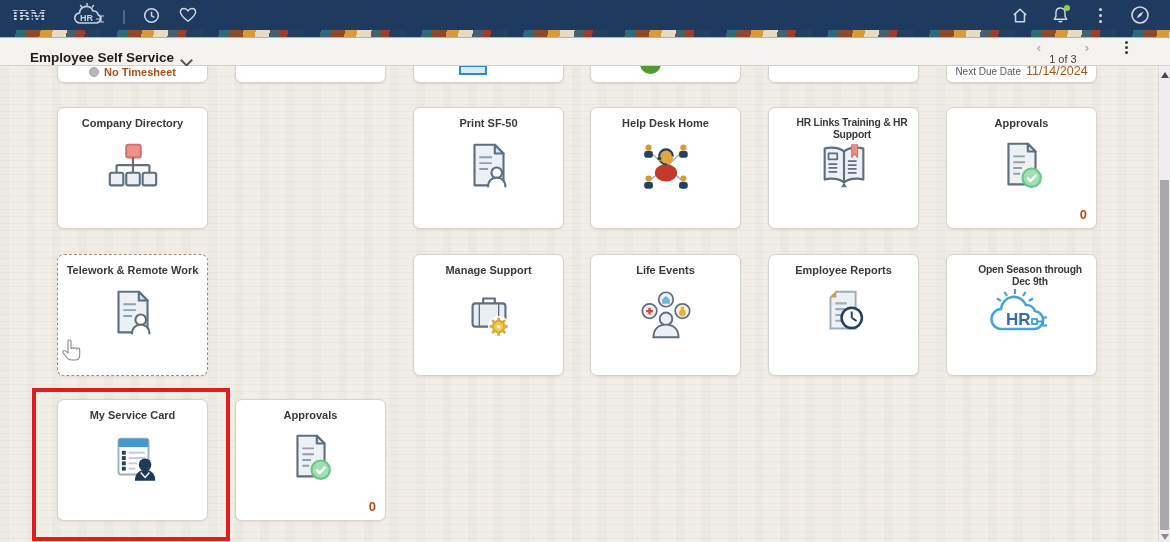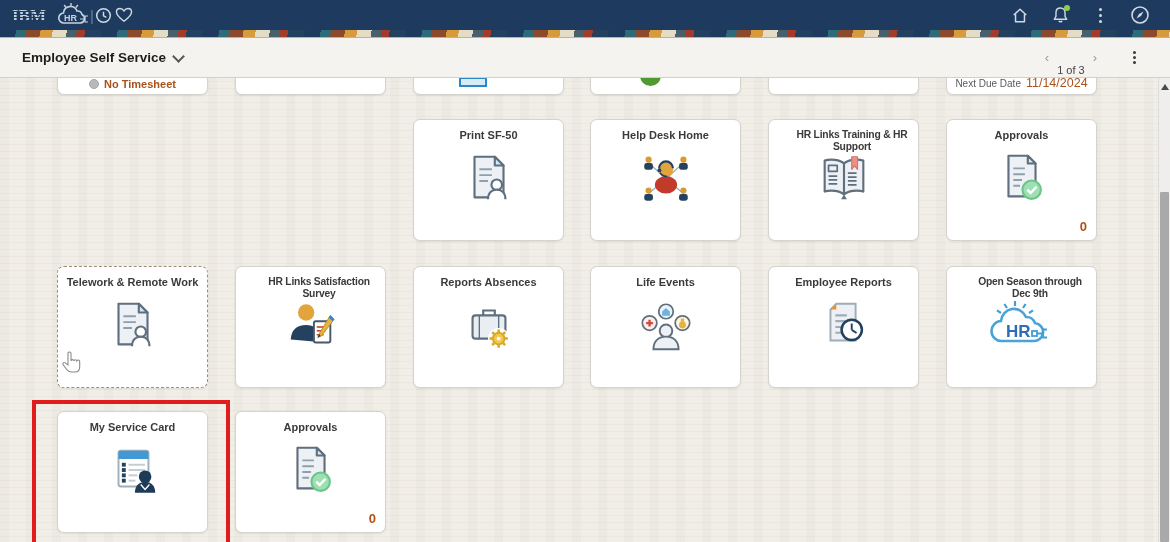--- a/index.html
+++ b/index.html
@@ -5,38 +5,38 @@
   html,body{margin:0;padding:0;}
   body{
     width:1170px;height:542px;overflow:hidden;position:relative;
     font-family:"Liberation Sans","DejaVu Sans",sans-serif;background:#fff;
   }
   
   .topbar{
     height:30px;background:#1e3a5e;display:flex;align-items:center;
     padding:0 12px;box-sizing:border-box;color:#cfd9e4;
   }
-  .topbar .left,.topbar .right{display:flex;align-items:center;}
+  .topbar .left,.topbar .right{display:flex;align-items:center;gap:16px;}
   .topbar .right{margin-left:auto;gap:20px;padding-right:8px;}
   .tb-sep{color:#6b82a0;font-size:15px;line-height:1;}
   .tb-icon{display:flex;align-items:center;justify-content:center;width:20px;height:20px;cursor:pointer;position:relative;}
   .kebab{width:3px;height:3px;border-radius:50%;background:#cfd9e4;box-shadow:0 -6px 0 #cfd9e4,0 6px 0 #cfd9e4;}
   .bell-dot{position:absolute;top:0;right:0;width:6px;height:6px;border-radius:50%;background:#8ed04a;}
   
   .banner{
     height:8px;
     background:repeating-linear-gradient(100deg,
       #1e3a5e 0 16px,#2e6b78 16px 26px,#8a4a2b 26px 40px,#d79a3c 40px 52px,
       #e5dcc6 52px 66px,#47606b 66px 76px,#a33b2a 76px 84px,#23415f 84px 100px);
     border-bottom:1px solid #b9b2a6;box-sizing:border-box;
   }
   
   .pageheader{
-    height:40px;background:#f4f3f0;border-bottom:1px solid #d2d0cc;
-    display:flex;align-items:center;padding:0 20px;box-sizing:border-box;
+    height:28px;background:#f4f3f0;border-bottom:1px solid #d2d0cc;
+    display:flex;align-items:flex-end;padding:0 28px;box-sizing:border-box;
   }
   .ph-title{font-size:13.5px;font-weight:bold;color:#1d1d1d;margin-left:2px;}
   .chev-down{width:7px;height:7px;border-right:2px solid #555;border-bottom:2px solid #555;
     transform:rotate(45deg);margin:-3px 0 0 8px;}
   .ph-right{margin-left:auto;display:flex;align-items:center;gap:8px;}
   .pg-arrow{color:#9a9a9a;font-size:13px;line-height:1;cursor:pointer;}
   .pg-label{color:#444;font-size:11px;margin-top:24px;}
   .ph-kebab{width:3px;height:3px;border-radius:50%;background:#3c3c3c;
     box-shadow:0 -5px 0 #3c3c3c,0 5px 0 #3c3c3c;margin:0 14px 0 28px;}
   
@@ -166,20 +166,32 @@
     <span class="frag-green"></span>
   </div>
   <div class="tile" style="left:768px;top:-105px"></div>
   <div class="tile" style="left:946px;top:-105px">
     <div class="bottom-content">
       <span class="due-label">Next Due Date</span>
       <span class="due-value">11/14/2024</span>
     </div>
   </div>
 
+  <div class="tile" style="left:57px;top:41px">
+    <div class="tile-title">Company Directory</div>
+    <div class="tile-icon">
+      <svg width="58" height="58" viewBox="0 0 60 60" fill="none" stroke="#5f6f7d" stroke-width="2.2" stroke-linejoin="round">
+        <rect x="23" y="7" width="15" height="13" rx="2" fill="#f0918b" stroke="#d4746d"></rect>
+        <path d="M30,20 V28 M13,28 H47 M13,28 V36 M30,28 V36 M47,28 V36"></path>
+        <rect x="6" y="36" width="14" height="13" rx="2" fill="#edf1f5"></rect>
+        <rect x="23" y="36" width="14" height="13" rx="2" fill="#edf1f5"></rect>
+        <rect x="40" y="36" width="14" height="13" rx="2" fill="#edf1f5"></rect>
+      </svg>
+    </div>
+  </div>
 
 
   <div class="tile" style="left:413px;top:41px">
     <div class="tile-title">Print SF-50</div>
     <div class="tile-icon">
       <svg width="58" height="58" viewBox="0 0 60 60" fill="none" stroke="#5f6f7d" stroke-width="2.2" stroke-linejoin="round">
         <path d="M15,7 h21 l9,9 v33 h-30 z" fill="#edf1f5"></path>
         <path d="M36,7 l9,9 h-9 z" fill="#cfe9f7"></path>
         <path d="M20,20 h13 M20,26 h13 M20,32 h9" stroke="#8fa0ad" stroke-width="2"></path>
         <circle cx="38" cy="36" r="5.5" fill="#fff"></circle>
@@ -252,37 +264,23 @@
         <path d="M29,51 c0,-7 4,-10 9,-10 s9,3 9,10" fill="#fff"></path>
       </svg>
     </div>
     <div class="cursor-hand">
       <svg width="19" height="23" viewBox="0 0 19 23">
         <path d="M6,2.2 c0,-1.6 3,-1.6 3,0 V10 c0,0 0.2,-1.4 1.5,-1.4 c1.3,0 1.5,1.2 1.5,1.2 c0,0 0.3,-1.1 1.5,-1.1 c1.2,0 1.4,1.2 1.4,1.2 c0,0 0.4,-0.9 1.4,-0.9 c1,0 1.4,0.8 1.4,1.8 v5.2 c0,3 -1.8,5 -4.8,5 h-3.4 c-1.8,0 -3.2,-0.6 -4.3,-2 l-4,-5.2 c-1,-1.4 0.6,-2.9 2,-1.9 l2.8,2.1 z" fill="#fff" stroke="#8a8a8a" stroke-width="1.1"></path>
       </svg>
     </div>
   </div>
 
-  <div class="tile" style="left:235px;top:188px">
-    <div class="tile-title tight">HR Links Satisfaction Survey</div>
-    <div class="tile-icon">
-      <svg width="58" height="58" viewBox="0 0 60 60">
-        <circle cx="25" cy="16" r="8.5" fill="#e2a43c"></circle>
-        <path d="M9,44 q1,-15 16,-15 q10,0 13,7 l-5,10 z" fill="#24425f"></path>
-        <rect x="33" y="25" width="17" height="22" rx="2" fill="#fff" stroke="#45596a" stroke-width="2"></rect>
-        <path d="M36,31 h9 M36,35 h9 M36,39 h7" stroke="#c0392b" stroke-width="1.6"></path>
-        <polygon points="50,19 54,23 41,40 37,42 38.5,38" fill="#e8b33c" stroke="#b98e2a" stroke-width="1"></polygon>
-        <polygon points="50,19 54,23 52.2,25.2 48.2,21.2" fill="#3a86c8"></polygon>
-        <polygon points="37,42 38.5,38 40,40.5" fill="#3b3b3b"></polygon>
-      </svg>
-    </div>
-  </div>
 
   <div class="tile" style="left:413px;top:188px">
-    <div class="tile-title">Reports Absences</div>
+    <div class="tile-title">Manage Support</div>
     <div class="tile-icon">
       <svg width="58" height="58" viewBox="0 0 60 60">
         <path d="M24,19 v-5 h12 v5" fill="none" stroke="#5f6f7d" stroke-width="2.2"></path>
         <rect x="13" y="19" width="34" height="24" rx="3" fill="#e9eef3" stroke="#5f6f7d" stroke-width="2.2"></rect>
         <path d="M20,19 v24 M40,19 v24" stroke="#5f6f7d" stroke-width="1.4"></path>
         <circle cx="40" cy="43" r="11" fill="#fff"></circle>
         <path d="M40,33.5 v3 M40,49.5 v3 M30.5,43 h3 M46.5,43 h3 M33.3,36.3 l2.1,2.1 M44.6,47.6 l2.1,2.1 M46.7,36.3 l-2.1,2.1 M35.4,47.6 l-2.1,2.1" stroke="#d8a826" stroke-width="2.6"></path>
         <circle cx="40" cy="43" r="6" fill="#f2c94c" stroke="#d8a826" stroke-width="2"></circle>
         <circle cx="40" cy="43" r="2" fill="#fff"></circle>
       </svg>

